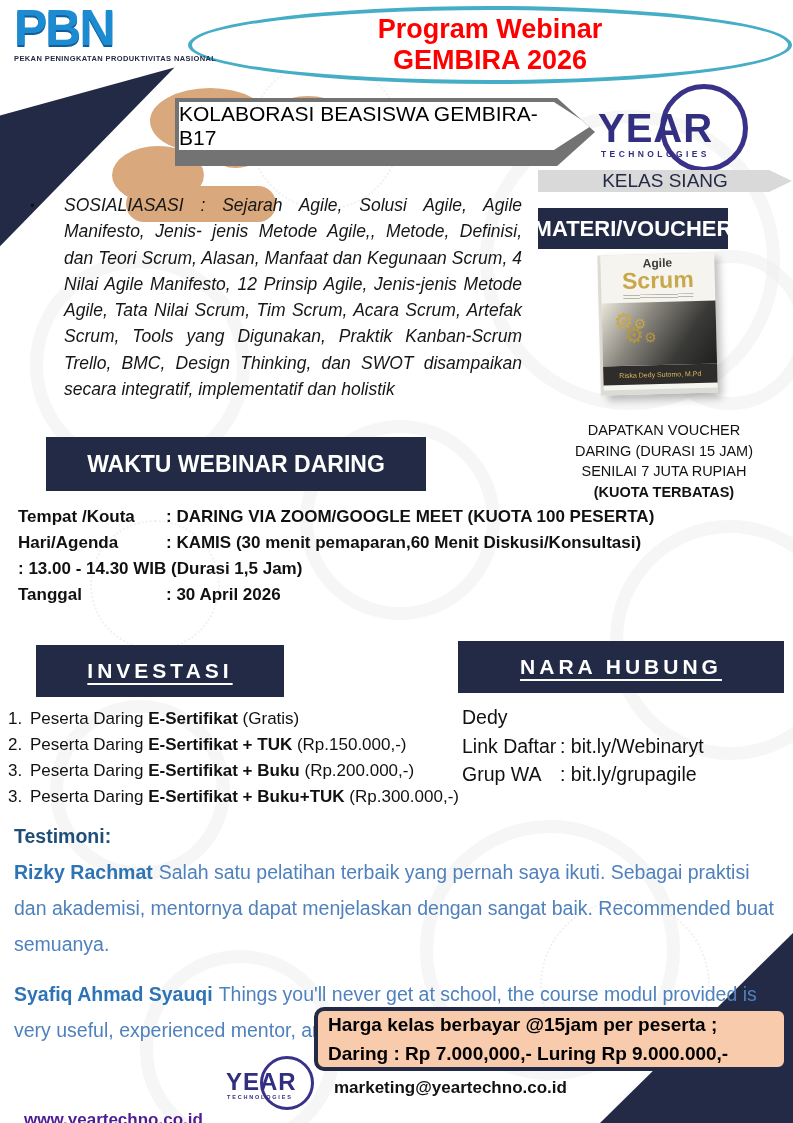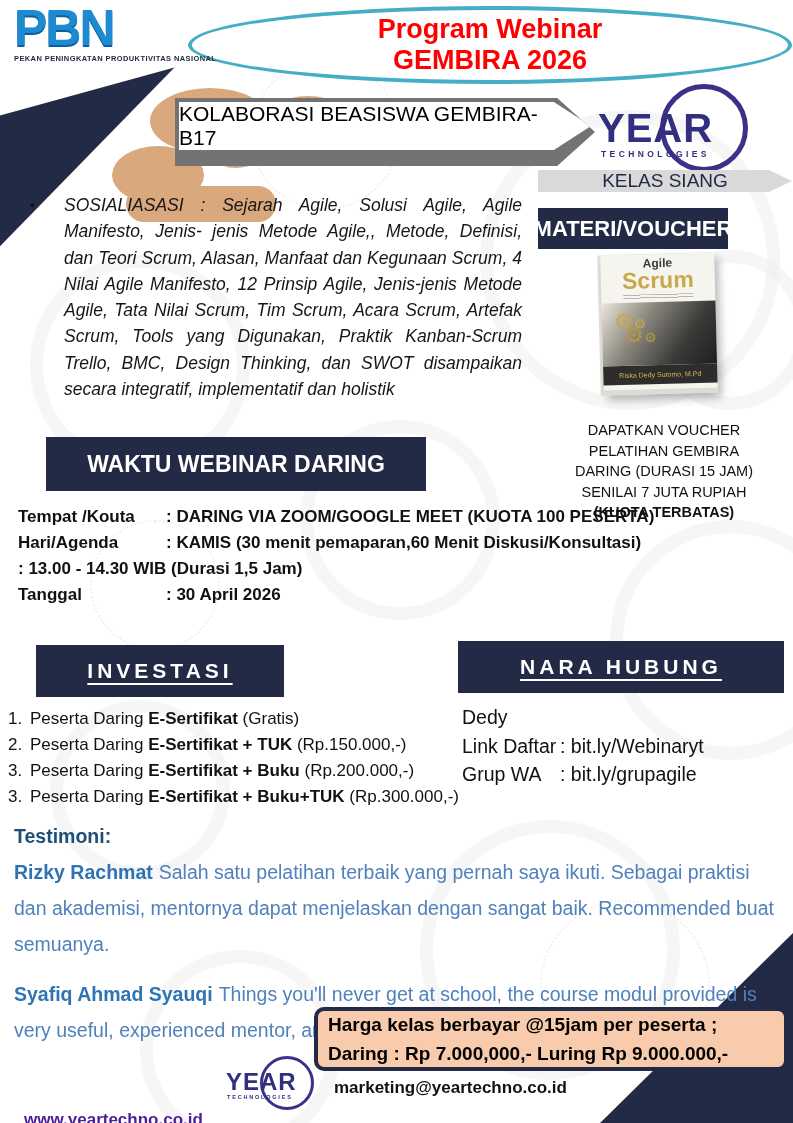--- a/index.html
+++ b/index.html
@@ -215,21 +215,20 @@
       <div class="book-sub"></div>
     </div>
     <div class="book-mid">
       <span class="gears">⚙<span class="gear-sm">⚙</span></span>
     </div>
     <div class="book-author">Riska Dedy Sutomo, M.Pd</div>
   </div>
 
   <div class="voucher abs">
     <div>DAPATKAN VOUCHER</div>
-    <div>PELATIHAN GEMBIRA</div>
     <div>DARING (DURASI 15 JAM)</div>
     <div>SENILAI 7 JUTA RUPIAH</div>
     <div class="bold">(KUOTA TERBATAS)</div>
   </div>
 
   <div class="bullet abs">•</div>
   <div class="sosial abs">SOSIALIASASI : Sejarah Agile, Solusi Agile, Agile Manifesto, Jenis- jenis Metode Agile,, Metode, Definisi, dan Teori Scrum, Alasan, Manfaat dan Kegunaan Scrum, 4 Nilai Agile Manifesto, 12 Prinsip Agile, Jenis-jenis Metode Agile, Tata Nilai Scrum, Tim Scrum, Acara Scrum, Artefak Scrum, Tools yang Digunakan, Praktik Kanban-Scrum Trello, BMC, Design Thinking, dan SWOT disampaikan secara integratif, implementatif dan holistik</div>
 
   <div class="waktu abs">WAKTU WEBINAR DARING</div>
   <div class="schedule abs">

